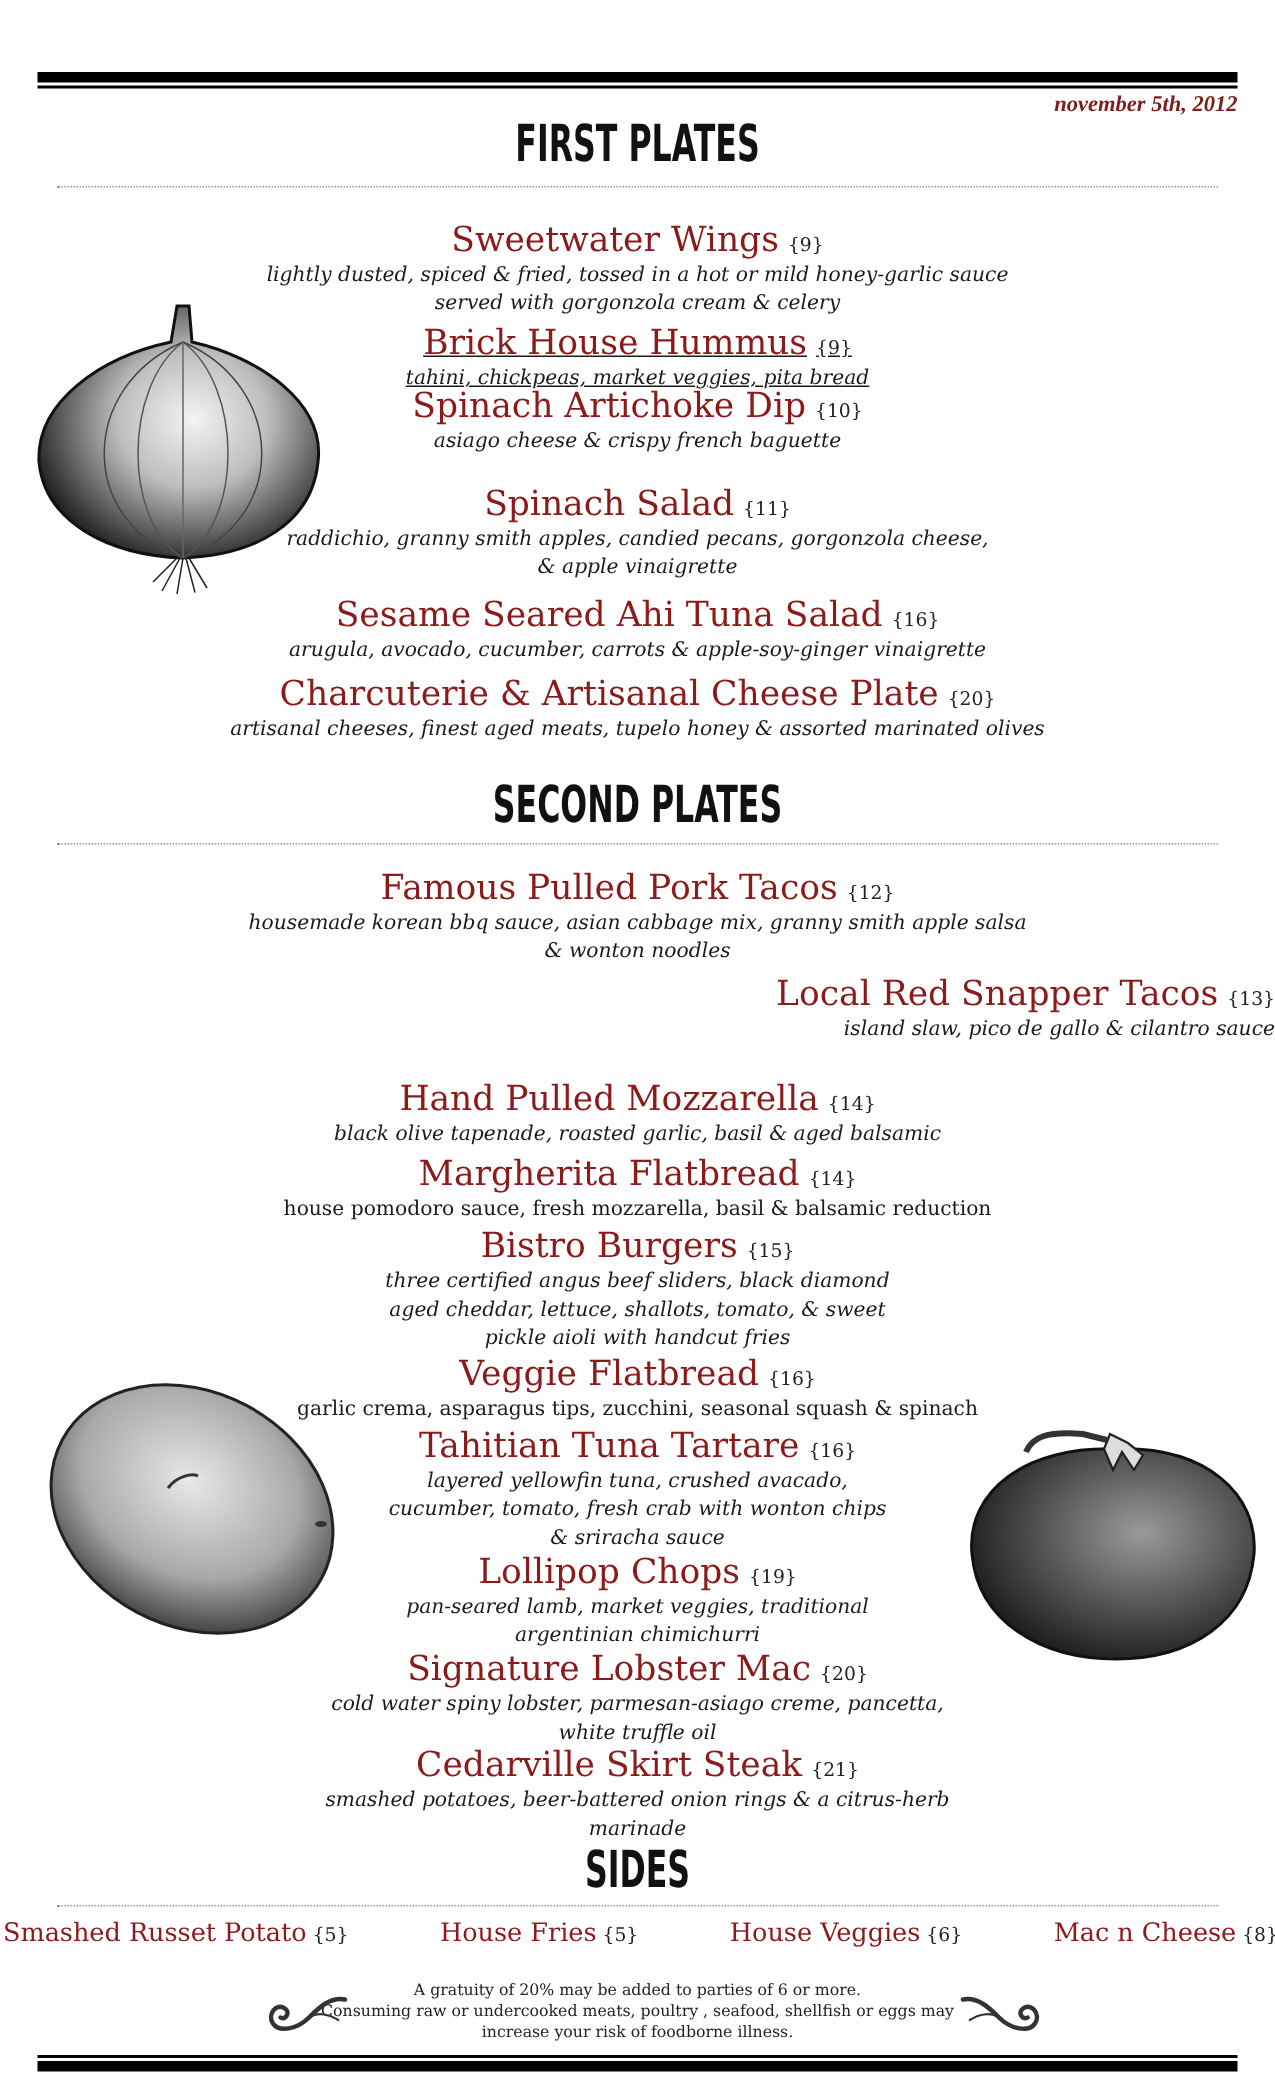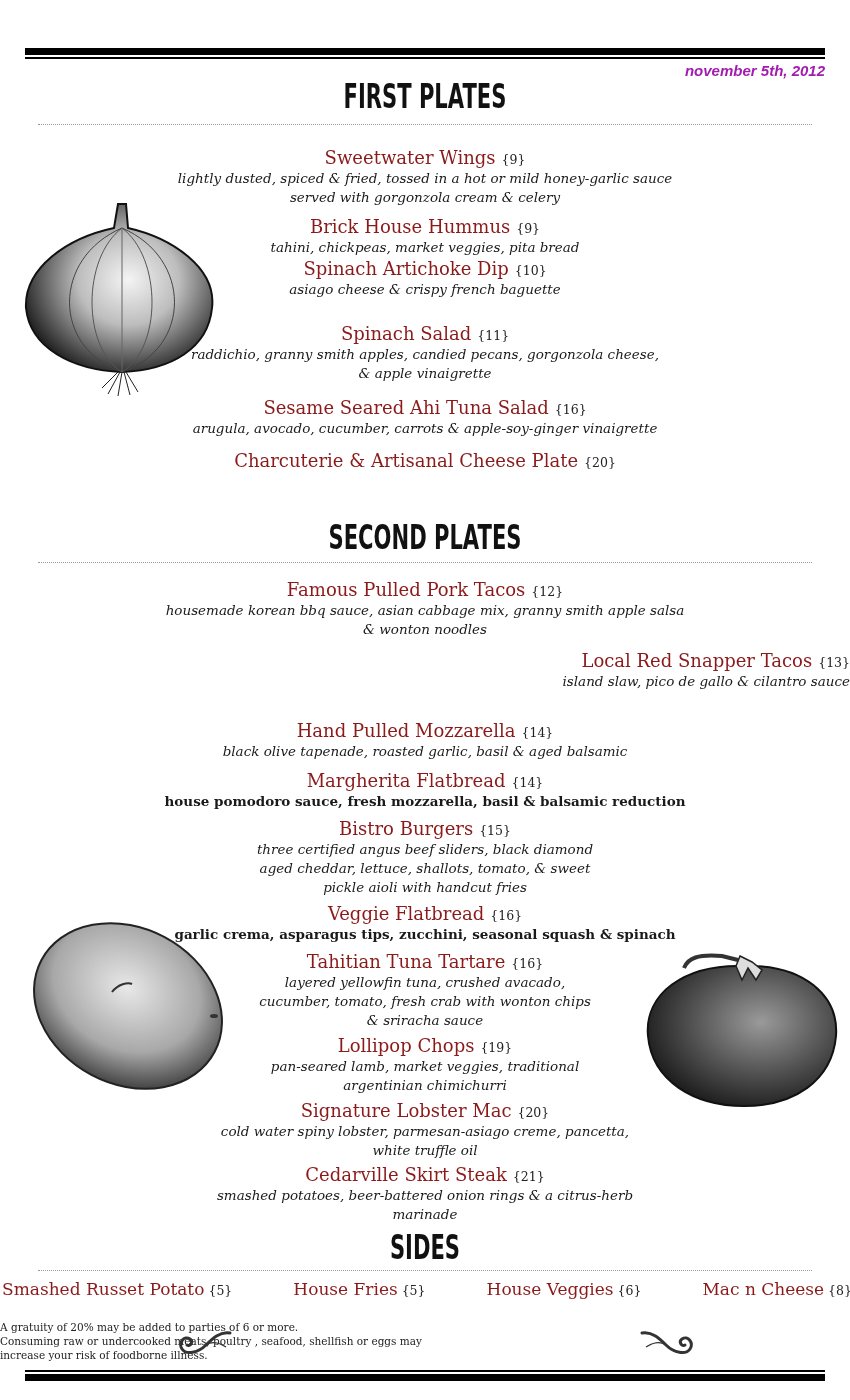--- a/index.html
+++ b/index.html
@@ -12,49 +12,49 @@
   .rule-top .thick { height: 7px; background: #000; }
   .rule-top .gap { height: 2px; }
   .rule-top .thin { height: 2px; background: #000; }
   .rule-bottom { position: absolute; left: 25px; width: 800px; top: 1370px; }
   .rule-bottom .thin { height: 2px; background: #000; }
   .rule-bottom .gap { height: 2px; }
   .rule-bottom .thick { height: 7px; background: #000; }
 
   .date {
     position: absolute; right: 25px; top: 62px;
-    font-style: italic; font-weight: bold; font-size: 15px; color: #a21caf;
-    font-family: Liberation Sans, sans-serif;
+    font-style: italic; font-weight: bold; font-size: 15px; color: #7f1d1d;
+    font-family: Liberation Serif, serif;
   }
   .section-title {
     position: absolute; left: 0; width: 850px; text-align: center;
     font-family: "DejaVu Sans", sans-serif; font-weight: bold;
     font-size: 34px; letter-spacing: 0px; color: #111;
     transform: scaleX(0.62); transform-origin: center;
   }
   .dotted {
     position: absolute; left: 38px; width: 774px; height: 0;
     border-top: 1px dotted #9a9a9a;
   }
   .item { position: absolute; left: 0; width: 850px; text-align: center; }
-  .item .name { color: #8b1a1a; font-size: 18px; font-weight: 500; }
+  .item .name { color: #8b1a1a; font-size: 23px; font-weight: 500; }
   .item .price { color: #222; font-size: 12.5px; margin-left: 6px; }
   .item .desc {
     display: block; font-style: italic; font-size: 13.5px; color: #1a1a1a;
     line-height: 18px; margin-top: 1px;
   }
-  .item .desc.plain { font-style: normal; font-weight: bold; }
+  .item .desc.plain { font-style: normal; }
   .sides {
     position: absolute; top: 1279px; left: 2px; width: 850px;
     display: flex; justify-content: space-between; gap: 34px;
   }
   .sides .side .name { color: #8b1a1a; font-size: 17px; }
   .sides .side .price { color: #222; font-size: 12.5px; margin-left: 4px; }
   .footer {
-    position: absolute; top: 1320px; left: 0; width: 850px; text-align: left;
+    position: absolute; top: 1320px; left: 0; width: 850px; text-align: center;
     font-size: 10.5px; line-height: 14px; color: #222;
   }
   .flourish { position: absolute; top: 1325px; }
   .illus { position: absolute; }
 </style>
 </head>
 <body>
 
 <div class="rule-top">
   <div class="thick"></div>
@@ -65,39 +65,40 @@
 <div class="date">november 5th, 2012</div>
 
 <div class="section-title" style="top:76px;">FIRST PLATES</div>
 <div class="dotted" style="top:124px;"></div>
 
 <div class="item" style="top:147px;">
   <span class="name">Sweetwater Wings</span><span class="price">{9}</span>
   <span class="desc">lightly dusted, spiced &amp; fried, tossed in a hot or mild honey-garlic sauce</span>
   <span class="desc">served with gorgonzola cream &amp; celery</span>
 </div>
-<div class="item" style="top:216px;">
+<div class="item" style="top:216px;text-decoration:underline;">
   <span class="name">Brick House Hummus</span><span class="price">{9}</span>
   <span class="desc">tahini, chickpeas, market veggies, pita bread</span>
 </div>
 <div class="item" style="top:258px;">
   <span class="name">Spinach Artichoke Dip</span><span class="price">{10}</span>
   <span class="desc">asiago cheese &amp; crispy french baguette</span>
 </div>
 <div class="item" style="top:323px;">
   <span class="name">Spinach Salad</span><span class="price">{11}</span>
   <span class="desc">raddichio, granny smith apples, candied pecans, gorgonzola cheese,</span>
   <span class="desc">&amp; apple vinaigrette</span>
 </div>
 <div class="item" style="top:397px;">
   <span class="name">Sesame Seared Ahi Tuna Salad</span><span class="price">{16}</span>
   <span class="desc">arugula, avocado, cucumber, carrots &amp; apple-soy-ginger vinaigrette</span>
 </div>
 <div class="item" style="top:450px;">
   <span class="name">Charcuterie &amp; Artisanal Cheese Plate</span><span class="price">{20}</span>
+  <span class="desc">artisanal cheeses, finest aged meats, tupelo honey &amp; assorted marinated olives</span>
 </div>
 
 <div class="section-title" style="top:517px;">SECOND PLATES</div>
 <div class="dotted" style="top:562px;"></div>
 
 <div class="item" style="top:579px;">
   <span class="name">Famous Pulled Pork Tacos</span><span class="price">{12}</span>
   <span class="desc">housemade korean bbq sauce, asian cabbage mix, granny smith apple salsa</span>
   <span class="desc">&amp; wonton noodles</span>
 </div>

